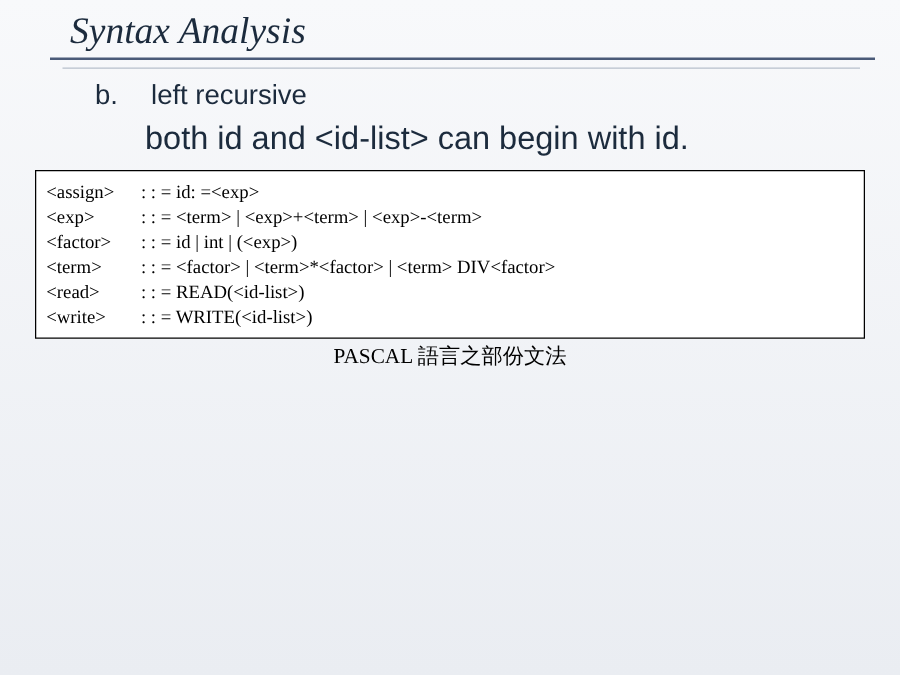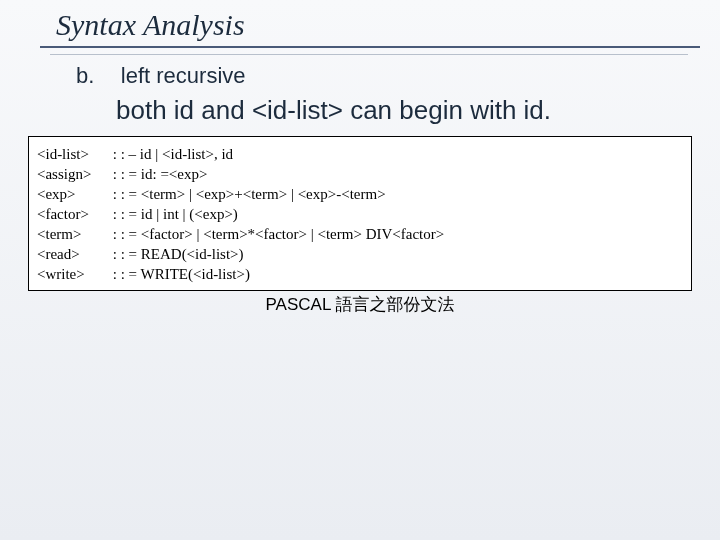--- a/index.html
+++ b/index.html
@@ -62,21 +62,21 @@
   .grammar-row {
     margin: 3px 0;
     white-space: nowrap;
   }
   .grammar-left {
     display: inline-block;
     width: 72px;
   }
   .caption {
     text-align: center;
-    font-family: Liberation Sans, sans-serif;
+    font-family: Liberation Serif, serif;
     font-size: 17px;
     color: #000;
     margin-top: 2px;
   }
 </style>
 </head>
 <body>
 
 <div class="slide">
   <div class="title">Syntax Analysis</div>
@@ -85,24 +85,20 @@
 
   <div class="content">
     <div>
       <span class="item-label">b.</span>
       <span class="item-label" style="margin-left:22px;">left recursive</span>
     </div>
     <div class="sub-text">both id and &lt;id-list&gt; can begin with id.</div>
   </div>
 
   <div class="grammar-box">
-    <div class="grammar-row">
-      <span class="grammar-left">&lt;id-list&gt;</span>
-      <span>: : – id   |   &lt;id-list&gt;, id</span>
-    </div>
     <div class="grammar-row">
       <span class="grammar-left">&lt;assign&gt;</span>
       <span>: : = id: =&lt;exp&gt;</span>
     </div>
     <div class="grammar-row">
       <span class="grammar-left">&lt;exp&gt;</span>
       <span>: : = &lt;term&gt;   |   &lt;exp&gt;+&lt;term&gt;   |   &lt;exp&gt;-&lt;term&gt;</span>
     </div>
     <div class="grammar-row">
       <span class="grammar-left">&lt;factor&gt;</span>

